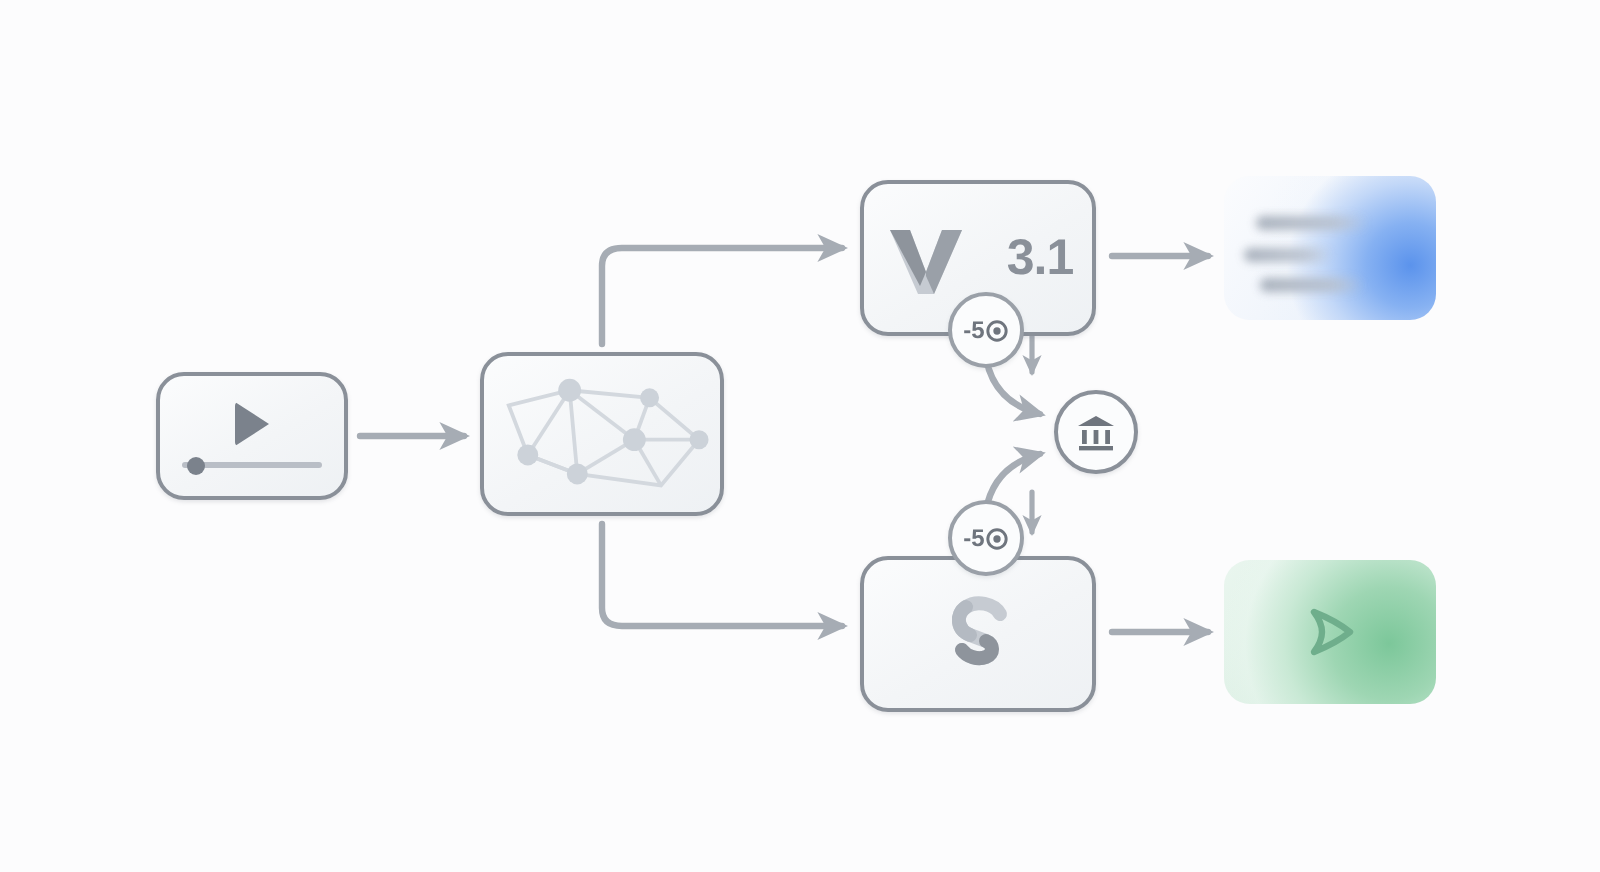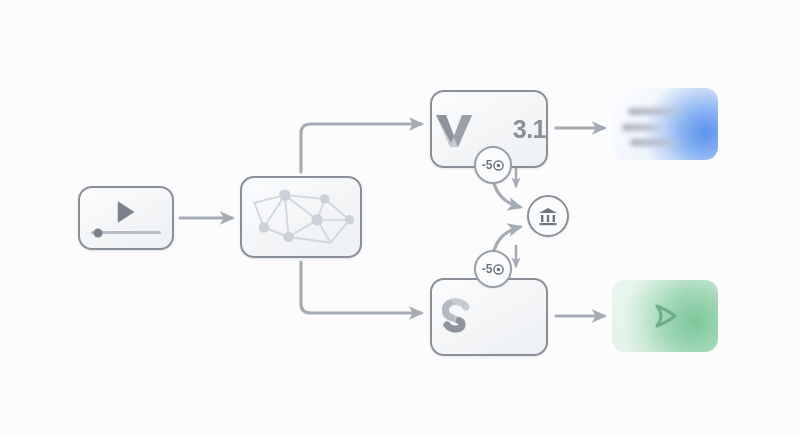--- a/index.html
+++ b/index.html
@@ -42,21 +42,21 @@
   }
 
   
   #graph-node{left:240px;top:176px;width:122px;height:82px;overflow:hidden;}
   #graph-node svg{position:absolute;inset:0;width:100%;height:100%;}
 
   
   #model-v{left:430px;top:90px;width:118px;height:78px;}
   #model-s{left:430px;top:278px;width:118px;height:78px;}
   .model-inner{
-    position:absolute;inset:0;display:flex;align-items:center;justify-content:space-between;gap:18px;
+    position:absolute;inset:0;display:flex;align-items:center;justify-content:center;gap:18px;
   }
   .v-logo{width:44px;height:40px;}
   .model-ver{
     font-size:25px;color:#8a9099;font-weight:600;letter-spacing:-.5px;line-height:1;
   }
   .s-logo{width:46px;height:46px;}
 
   
   .cost-badge{
     position:absolute;width:34px;height:34px;border-radius:50%;

